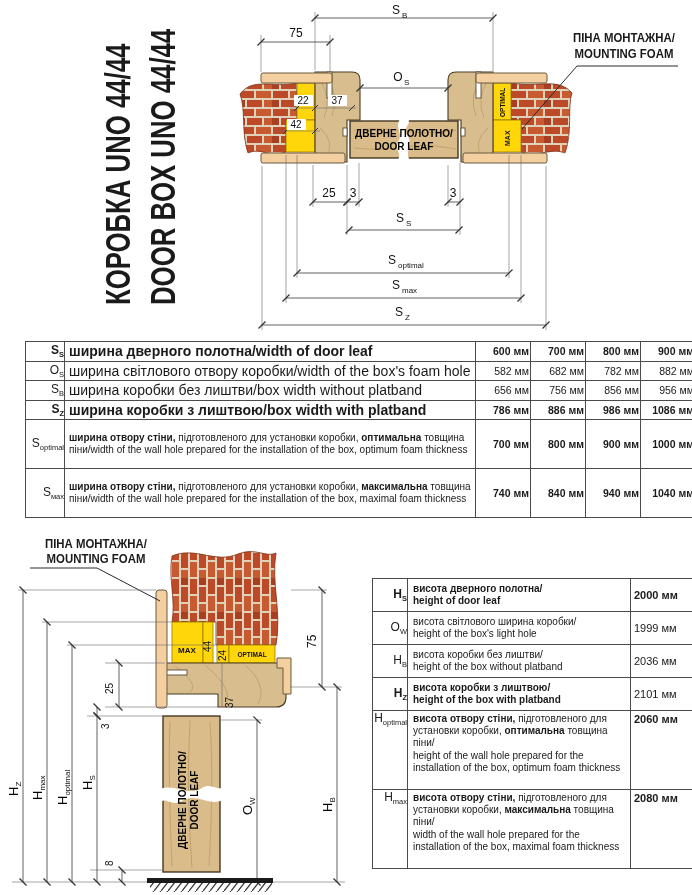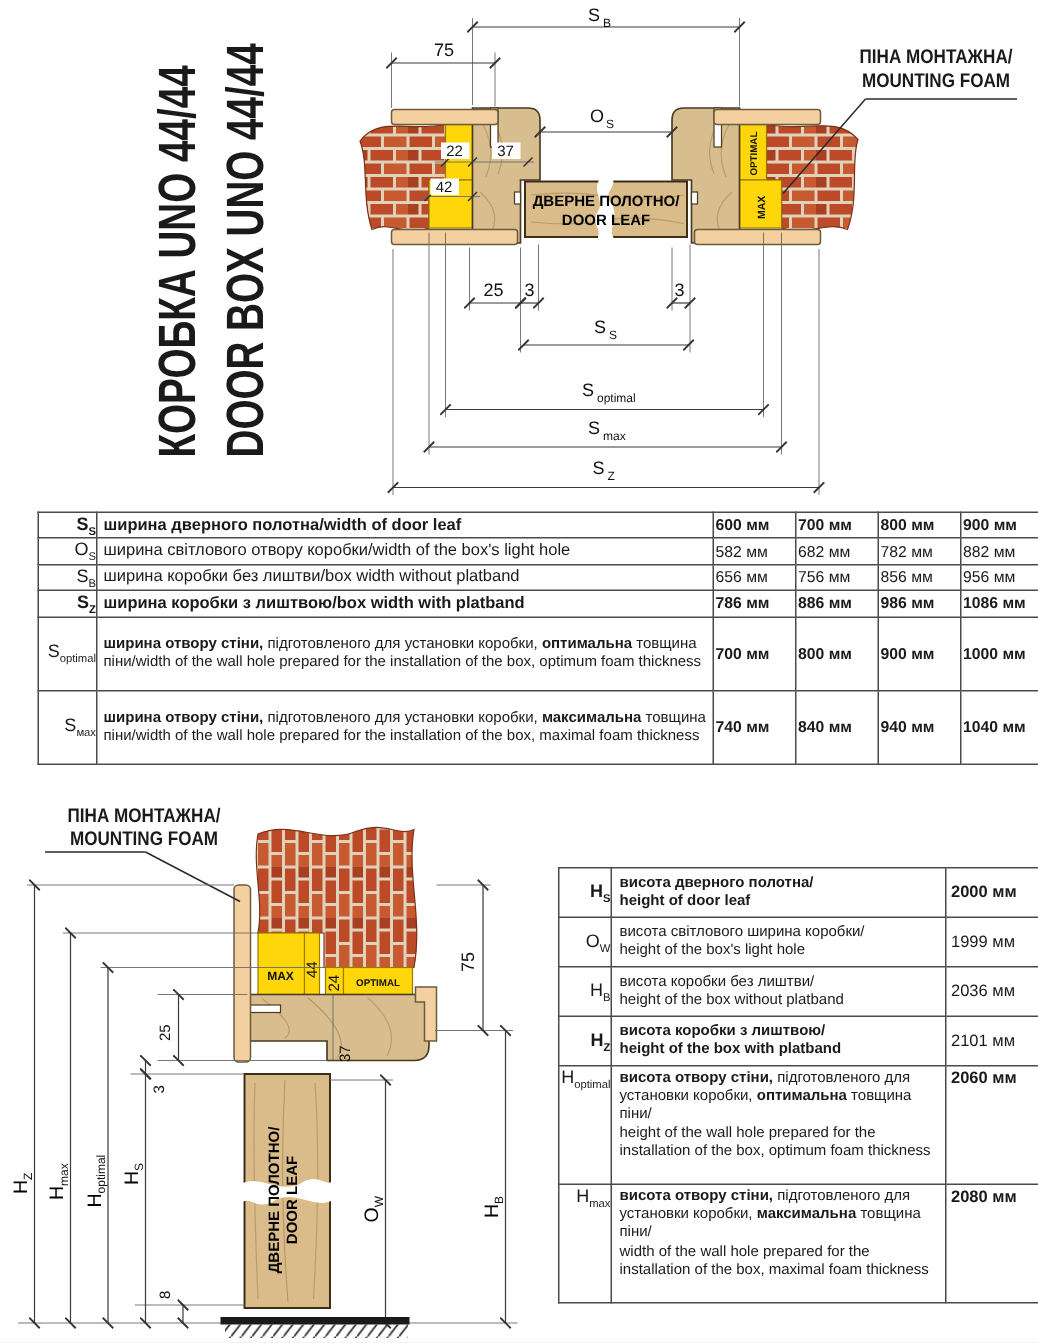--- a/index.html
+++ b/index.html
@@ -18,22 +18,22 @@
   .wood{fill:#d8be8e;stroke:#4a3a22;stroke-width:1.1;}
   .leaf{fill:#d9bc8a;stroke:#3a2a15;stroke-width:1.3;}
   .plat{fill:#f4d0a0;stroke:#6b5b3e;stroke-width:1;}
   .foam{fill:#ffd60a;stroke:#9a7b00;stroke-width:.8;}
   .foamtxt{font-weight:bold;fill:#111;}
   
   table{border-collapse:collapse;background:#fff;table-layout:fixed;}
   td{border:1px solid #4a4a4a;padding:1px 4px;vertical-align:middle;}
   .t1{position:absolute;left:25px;top:341px;width:648px;}
   .t1 td.sym{width:38px;text-align:right;font-size:12px;padding:0;}
-  .t1 td.desc{width:402px;font-size:11px;line-height:1.18;}
-  .t1 td.val{width:52px;text-align:left;font-size:10.5px;padding:1px 1px;}
+  .t1 td.desc{width:402px;font-size:14px;line-height:1.18;}
+  .t1 td.val{width:52px;text-align:right;font-size:10.5px;padding:1px 1px;}
   .t1 tr.tall td.desc{font-size:10px;padding:2px 4px;}
   .t1 tr.tall td{height:44px;}
   .t1 tr.short td{height:13px;}
   .t2{position:absolute;left:372px;top:578px;width:320px;}
   .t2 td.sym{width:34px;text-align:right;font-size:12px;padding:0;}
   .t2 td.desc{width:212px;font-size:10px;line-height:1.22;padding:2px 5px;}
   .t2 td.val{width:62px;font-size:11px;text-align:left;padding:2px 3px;}
   .t2 tr.short td{height:28px;}
   .t2 tr.tall td{vertical-align:top;}
   .t2 tr.tall td.desc{height:74px;margin-left:14px;}
@@ -303,21 +303,21 @@
         <tr class="short">
     <td class="sym b"><span>S</span><sub>S</sub></td>
     <td class="desc b">ширина дверного полотна/width of door leaf</td>
     <td class="val b">600 мм</td>
     <td class="val b">700 мм</td>
     <td class="val b">800 мм</td>
     <td class="val b">900 мм</td>
   </tr>
   <tr class="short">
     <td class="sym"><span>O</span><sub>S</sub></td>
-    <td class="desc">ширина світлового отвору коробки/width of the box's light hole</td>
+    <td class="desc">ширина світлового отвору коробки/width of the box's foam hole</td>
     <td class="val">582 мм</td>
     <td class="val">682 мм</td>
     <td class="val">782 мм</td>
     <td class="val">882 мм</td>
   </tr>
   <tr class="short">
     <td class="sym"><span>S</span><sub>B</sub></td>
     <td class="desc">ширина коробки без лиштви/box width without platband</td>
     <td class="val">656 мм</td>
     <td class="val">756 мм</td>

